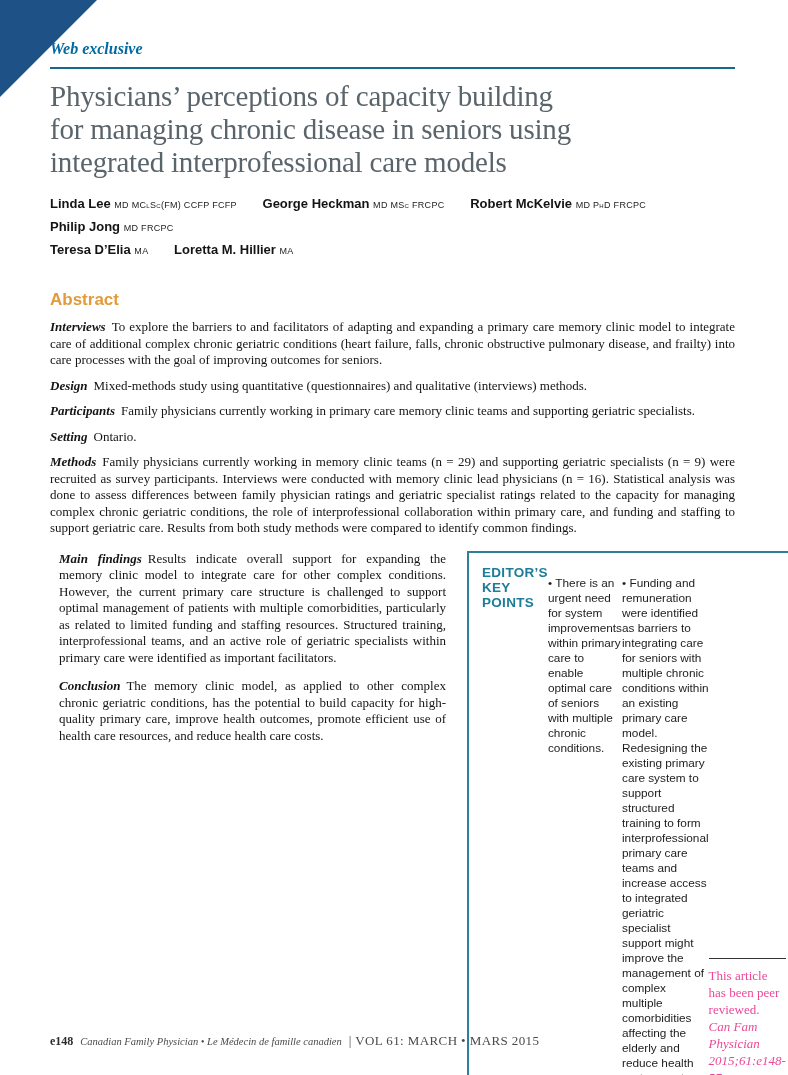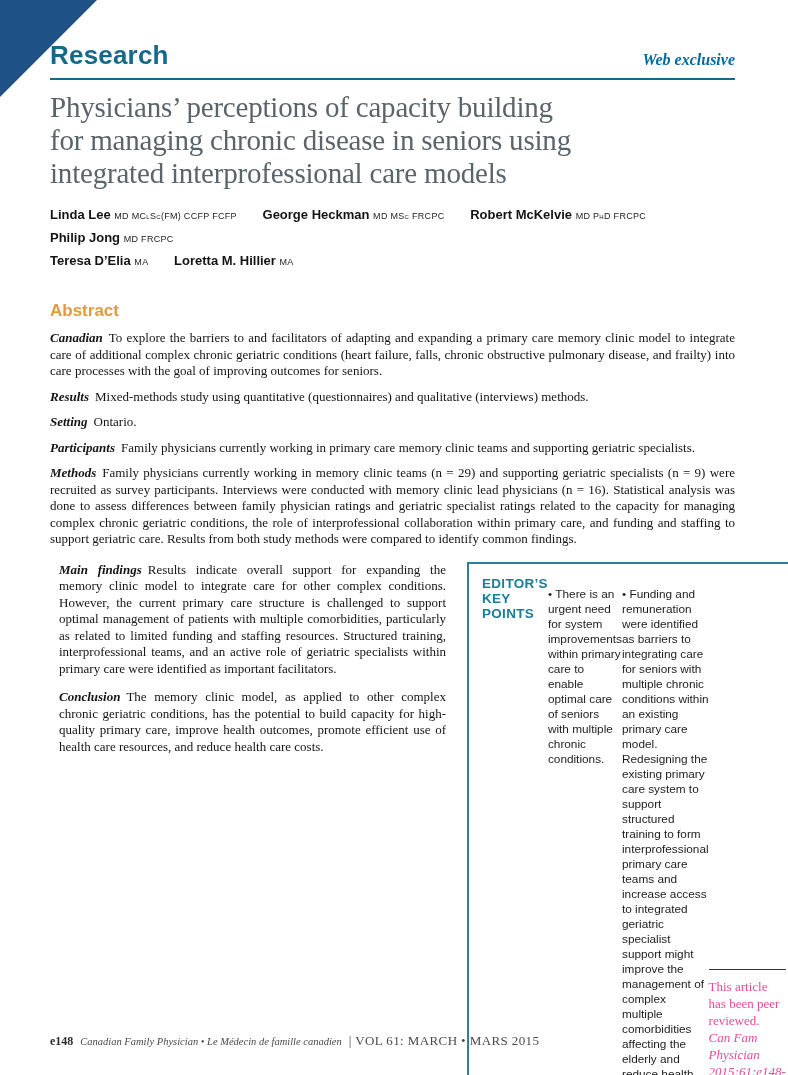--- a/index.html
+++ b/index.html
@@ -80,21 +80,20 @@
 </style>
 </head>
 <body>
 
 <div class="page">
   <div class="corner"></div>
 
   <div class="content">
 
     <header class="header-row">
-      <span class="research">Research</span>
       <span class="web-ex">Web exclusive</span>
     </header>
     <hr class="header-rule">
 
     <h1 class="title">
       <div>Physicians’ perceptions of capacity building</div>
       <div>for managing chronic disease in seniors using</div>
       <div>integrated interprofessional care models</div>
     </h1>
 
@@ -106,24 +105,24 @@
         <span class="author"><b>Philip Jong</b> <span class="degrees">MD FRCPC</span></span>
       </div>
       <div class="author-row">
         <span class="author"><b>Teresa D’Elia</b> <span class="degrees">MA</span></span>
         <span class="author"><b>Loretta M. Hillier</b> <span class="degrees">MA</span></span>
       </div>
     </div>
 
     <h2 class="abstract-heading">Abstract</h2>
 
-    <p class="para"><span class="lead">Canadian</span><span>To explore the barriers to and facilitators of adapting and expanding a primary care memory clinic model to integrate care of additional complex chronic geriatric conditions (heart failure, falls, chronic obstructive pulmonary disease, and frailty) into care processes with the goal of improving outcomes for seniors.</span></p>
-    <p class="para"><span class="lead">Results</span><span>Mixed-methods study using quantitative (questionnaires) and qualitative (interviews) methods.</span></p>
+    <p class="para"><span class="lead">Interviews</span><span>To explore the barriers to and facilitators of adapting and expanding a primary care memory clinic model to integrate care of additional complex chronic geriatric conditions (heart failure, falls, chronic obstructive pulmonary disease, and frailty) into care processes with the goal of improving outcomes for seniors.</span></p>
+    <p class="para"><span class="lead">Design</span><span>Mixed-methods study using quantitative (questionnaires) and qualitative (interviews) methods.</span></p>
+    <p class="para"><span class="lead">Participants</span><span>Family physicians currently working in primary care memory clinic teams and supporting geriatric specialists.</span></p>
     <p class="para"><span class="lead">Setting</span><span>Ontario.</span></p>
-    <p class="para"><span class="lead">Participants</span><span>Family physicians currently working in primary care memory clinic teams and supporting geriatric specialists.</span></p>
     <p class="para"><span class="lead">Methods</span><span>Family physicians currently working in memory clinic teams (n = 29) and supporting geriatric specialists (n = 9) were recruited as survey participants. Interviews were conducted with memory clinic lead physicians (n = 16). Statistical analysis was done to assess differences between family physician ratings and geriatric specialist ratings related to the capacity for managing complex chronic geriatric conditions, the role of interprofessional collaboration within primary care, and funding and staffing to support geriatric care. Results from both study methods were compared to identify common findings.</span></p>
 
     <div class="twocol">
       <div class="leftcol">
         <p class="para"><span class="lead">Main findings</span><span>Results indicate overall support for expanding the memory clinic model to integrate care for other complex conditions. However, the current primary care structure is challenged to support optimal management of patients with multiple comorbidities, particularly as related to limited funding and staffing resources. Structured training, interprofessional teams, and an active role of geriatric specialists within primary care were identified as important facilitators.</span></p>
         <p class="para"><span class="lead">Conclusion</span><span>The memory clinic model, as applied to other complex chronic geriatric conditions, has the potential to build capacity for high-quality primary care, improve health outcomes, promote efficient use of health care resources, and reduce health care costs.</span></p>
       </div>
 
       <aside class="keybox">
         <h3 class="keybox-heading">EDITOR’S KEY POINTS</h3>

